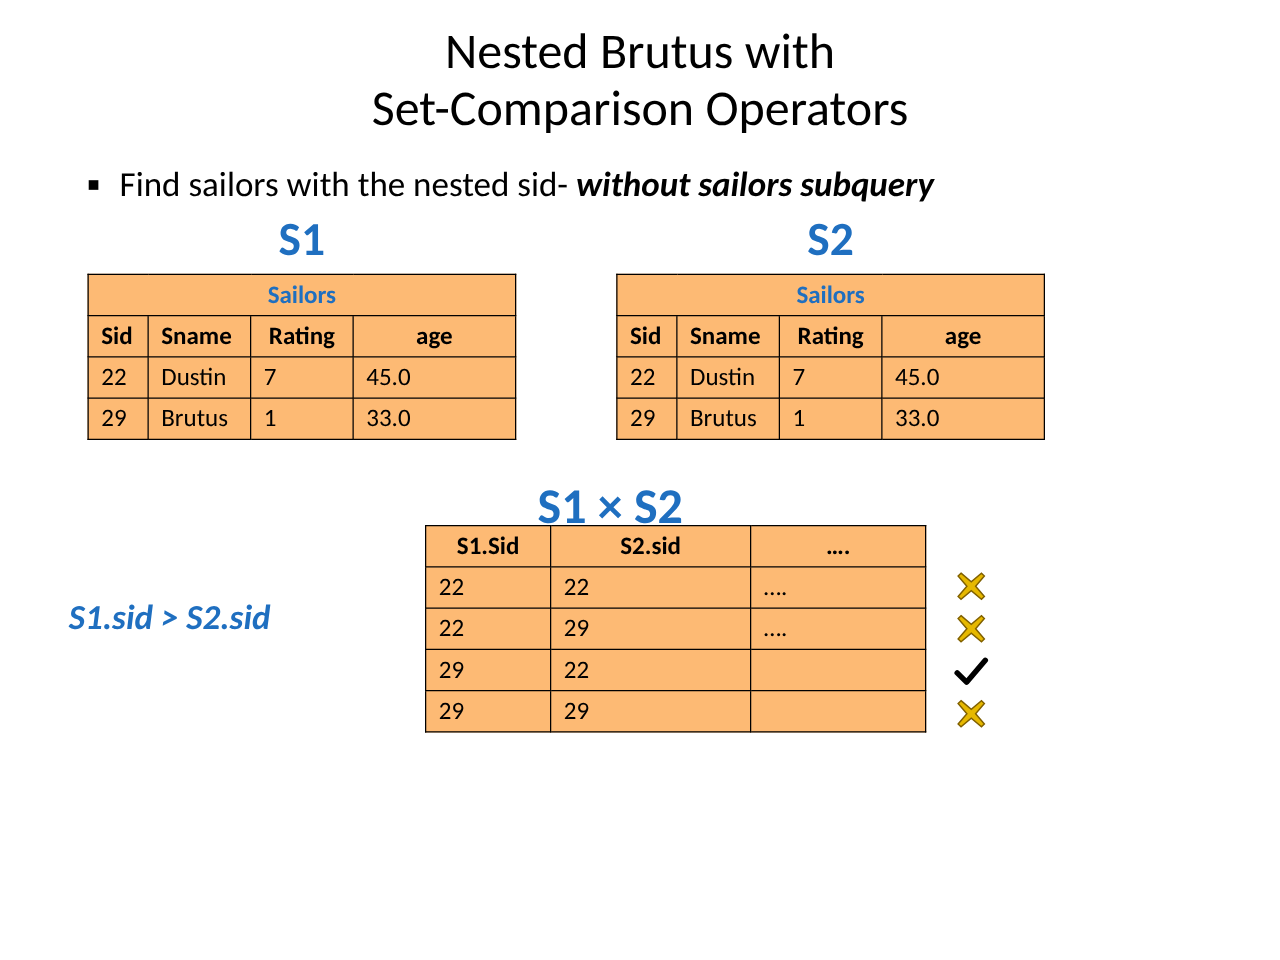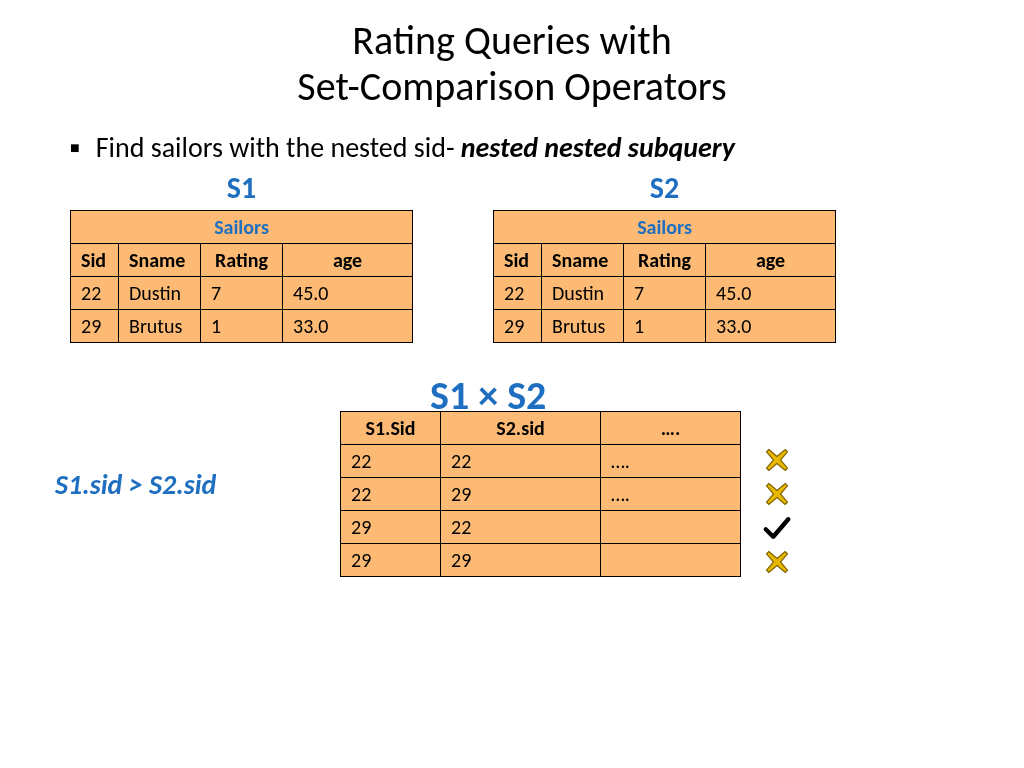--- a/index.html
+++ b/index.html
@@ -37,21 +37,21 @@
   .italic { font-style: italic; }
   .tables-row {
     display: flex;
     justify-content: flex-start;
     gap: 80px;
     padding-left: 70px;
     margin-top: 4px;
   }
   .table-block { text-align: center; }
   .table-label {
-    font-size: 30px;
+    font-size: 38px;
     font-weight: 700;
     color: #1f6fc0;
     margin-bottom: 4px;
   }
   table {
     border-collapse: collapse;
     background: #fdba74;
   }
   td, th {
     border: 1.5px solid #000;
@@ -109,28 +109,28 @@
   .colw-s1-3 { width: 130px; }
   .colw-p-0 { width: 100px; margin-left: 12px; }
   .colw-p-1 { width: 160px; }
   .colw-p-2 { width: 140px; }
   .center { text-align: center; }
 </style>
 </head>
 <body>
 
 <div class="title">
-  <span>Rating Queries with</span><br>
+  <span>Nested Brutus with</span><br>
   <span>Set-Comparison Operators</span>
 </div>
 
 <div class="bullet-row">
   <span class="bullet-marker">■</span>
   <span>
-    <span>Find sailors with the nested sid- </span><span class="bold italic">nested nested subquery</span>
+    <span>Find sailors with the nested sid- </span><span class="bold italic">without sailors subquery</span>
   </span>
 </div>
 
 <div class="tables-row">
   <div class="table-block">
     <div class="table-label">S1</div>
     <table>
       <tbody>
           <tr>
             <td colspan="4" class="table-title">Sailors</td>

